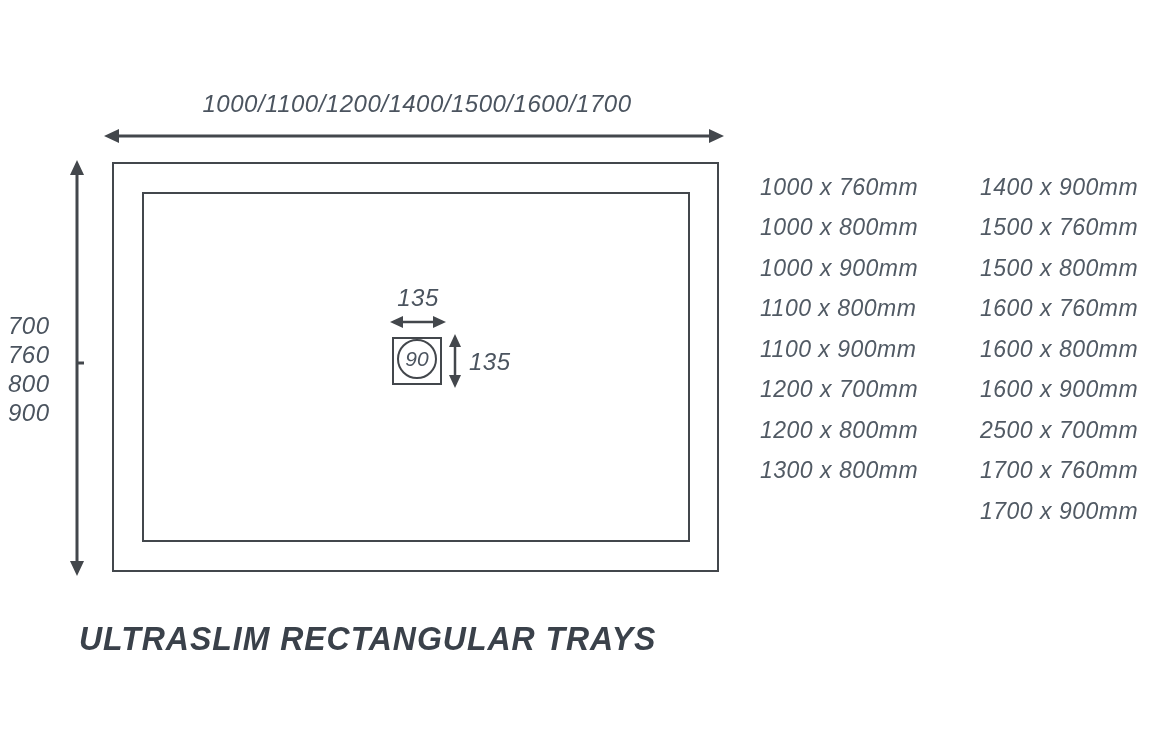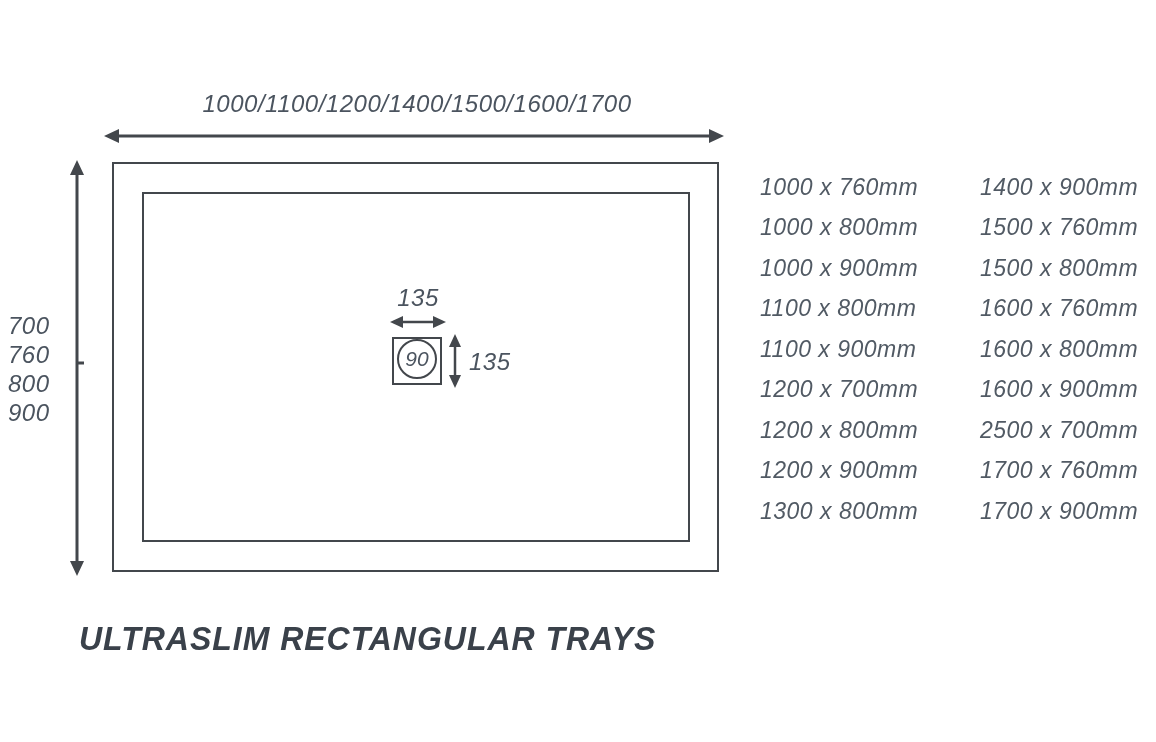--- a/index.html
+++ b/index.html
@@ -156,21 +156,20 @@
   <div class="dim-text drain-h-label">135</div>
 
   <div class="size-col size-col-1">
     <div class="size-row">1000 x 760mm</div>
     <div class="size-row">1000 x 800mm</div>
     <div class="size-row">1000 x 900mm</div>
     <div class="size-row">1100 x 800mm</div>
     <div class="size-row">1100 x 900mm</div>
     <div class="size-row">1200 x 700mm</div>
     <div class="size-row">1200 x 800mm</div>
-    <div class="size-row">1200 x 900mm</div>
     <div class="size-row">1300 x 800mm</div>
   </div>
 
   <div class="size-col size-col-2">
     <div class="size-row">1400 x 900mm</div>
     <div class="size-row">1500 x 760mm</div>
     <div class="size-row">1500 x 800mm</div>
     <div class="size-row">1600 x 760mm</div>
     <div class="size-row">1600 x 800mm</div>
     <div class="size-row">1600 x 900mm</div>

